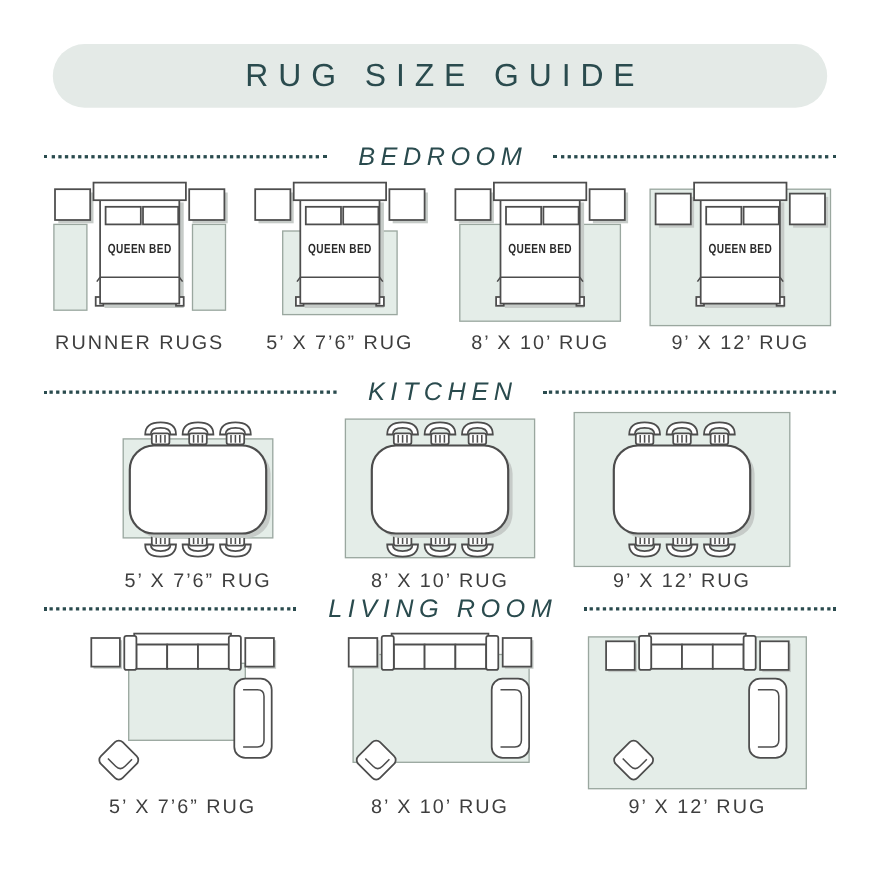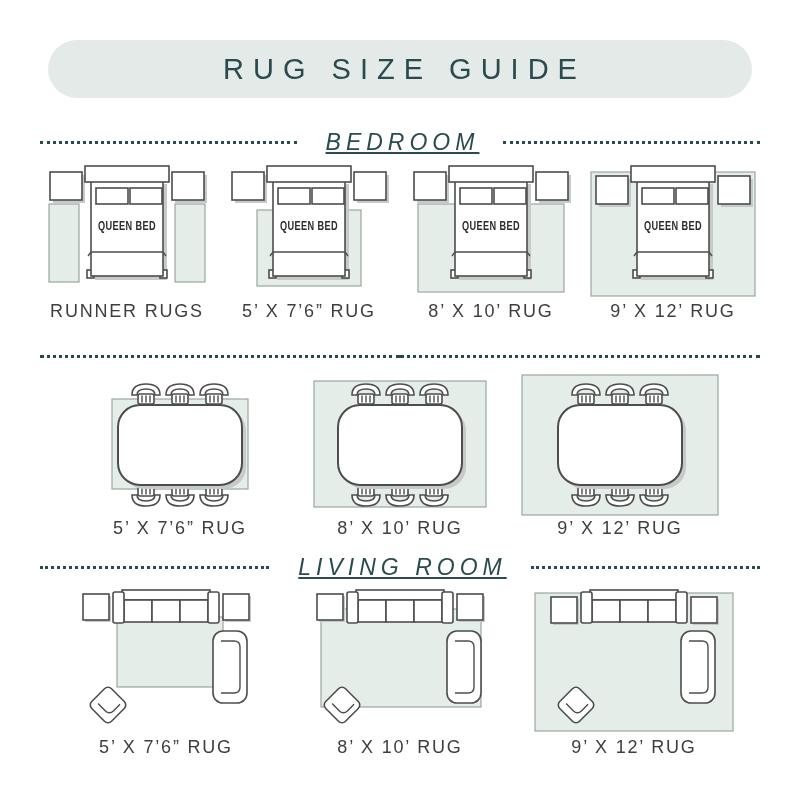--- a/index.html
+++ b/index.html
@@ -29,25 +29,25 @@
     letter-spacing:9px;text-indent:9px;
   }
   .section-header{
     display:flex;align-items:center;width:720px;margin:0 auto;height:28px;
   }
   .section-header .dots{
     flex:1;height:0;border-top:3px dotted var(--accent);
   }
   .section-header .section-title{
     margin:0 24px;font-size:23px;font-style:italic;font-weight:500;
-    color:var(--accent);letter-spacing:5px;text-indent:5px;white-space:nowrap;text-decoration:underline;
+    color:var(--accent);letter-spacing:5px;text-indent:5px;white-space:nowrap;
   }
   .hdr-bedroom{margin-top:30px;}
   .hdr-kitchen{margin-top:20px;}
-  .hdr-living{margin-top:14px;}
+  .hdr-living{}
   .row{
     display:flex;justify-content:center;align-items:flex-end;margin:0 auto;
   }
   .row-bedroom{margin-top:8px;gap:12px;}
   .row-kitchen{margin-top:4px;gap:20px;}
   .row-living{margin-top:4px;gap:24px;}
   figure.cell{margin:0;display:flex;flex-direction:column;align-items:center;}
   figure.cell figcaption{
     margin-top:2px;font-size:18px;color:var(--label-text);
     letter-spacing:1.8px;white-space:nowrap;text-align:center;
@@ -175,20 +175,21 @@
         <use href="#g-nightstand" x="130" y="12"></use>
         <use href="#g-bed" x="43" y="2"></use>
       </svg>
       <figcaption>9’ X 12’ RUG</figcaption>
     </figure>
 
   </div>
 
   <div class="section-header hdr-kitchen">
     <span class="dots"></span>
+    <h2 class="section-title">KITCHEN</h2>
     <span class="dots"></span>
   </div>
 
   <div class="row row-kitchen">
 
     <figure class="cell">
       <svg width="200" height="142" viewBox="0 0 200 142">
         <rect class="rug" x="32" y="25" width="136" height="90"></rect>
         <use href="#g-chair" x="51" y="8"></use>
         <use href="#g-chair" x="85" y="8"></use>

